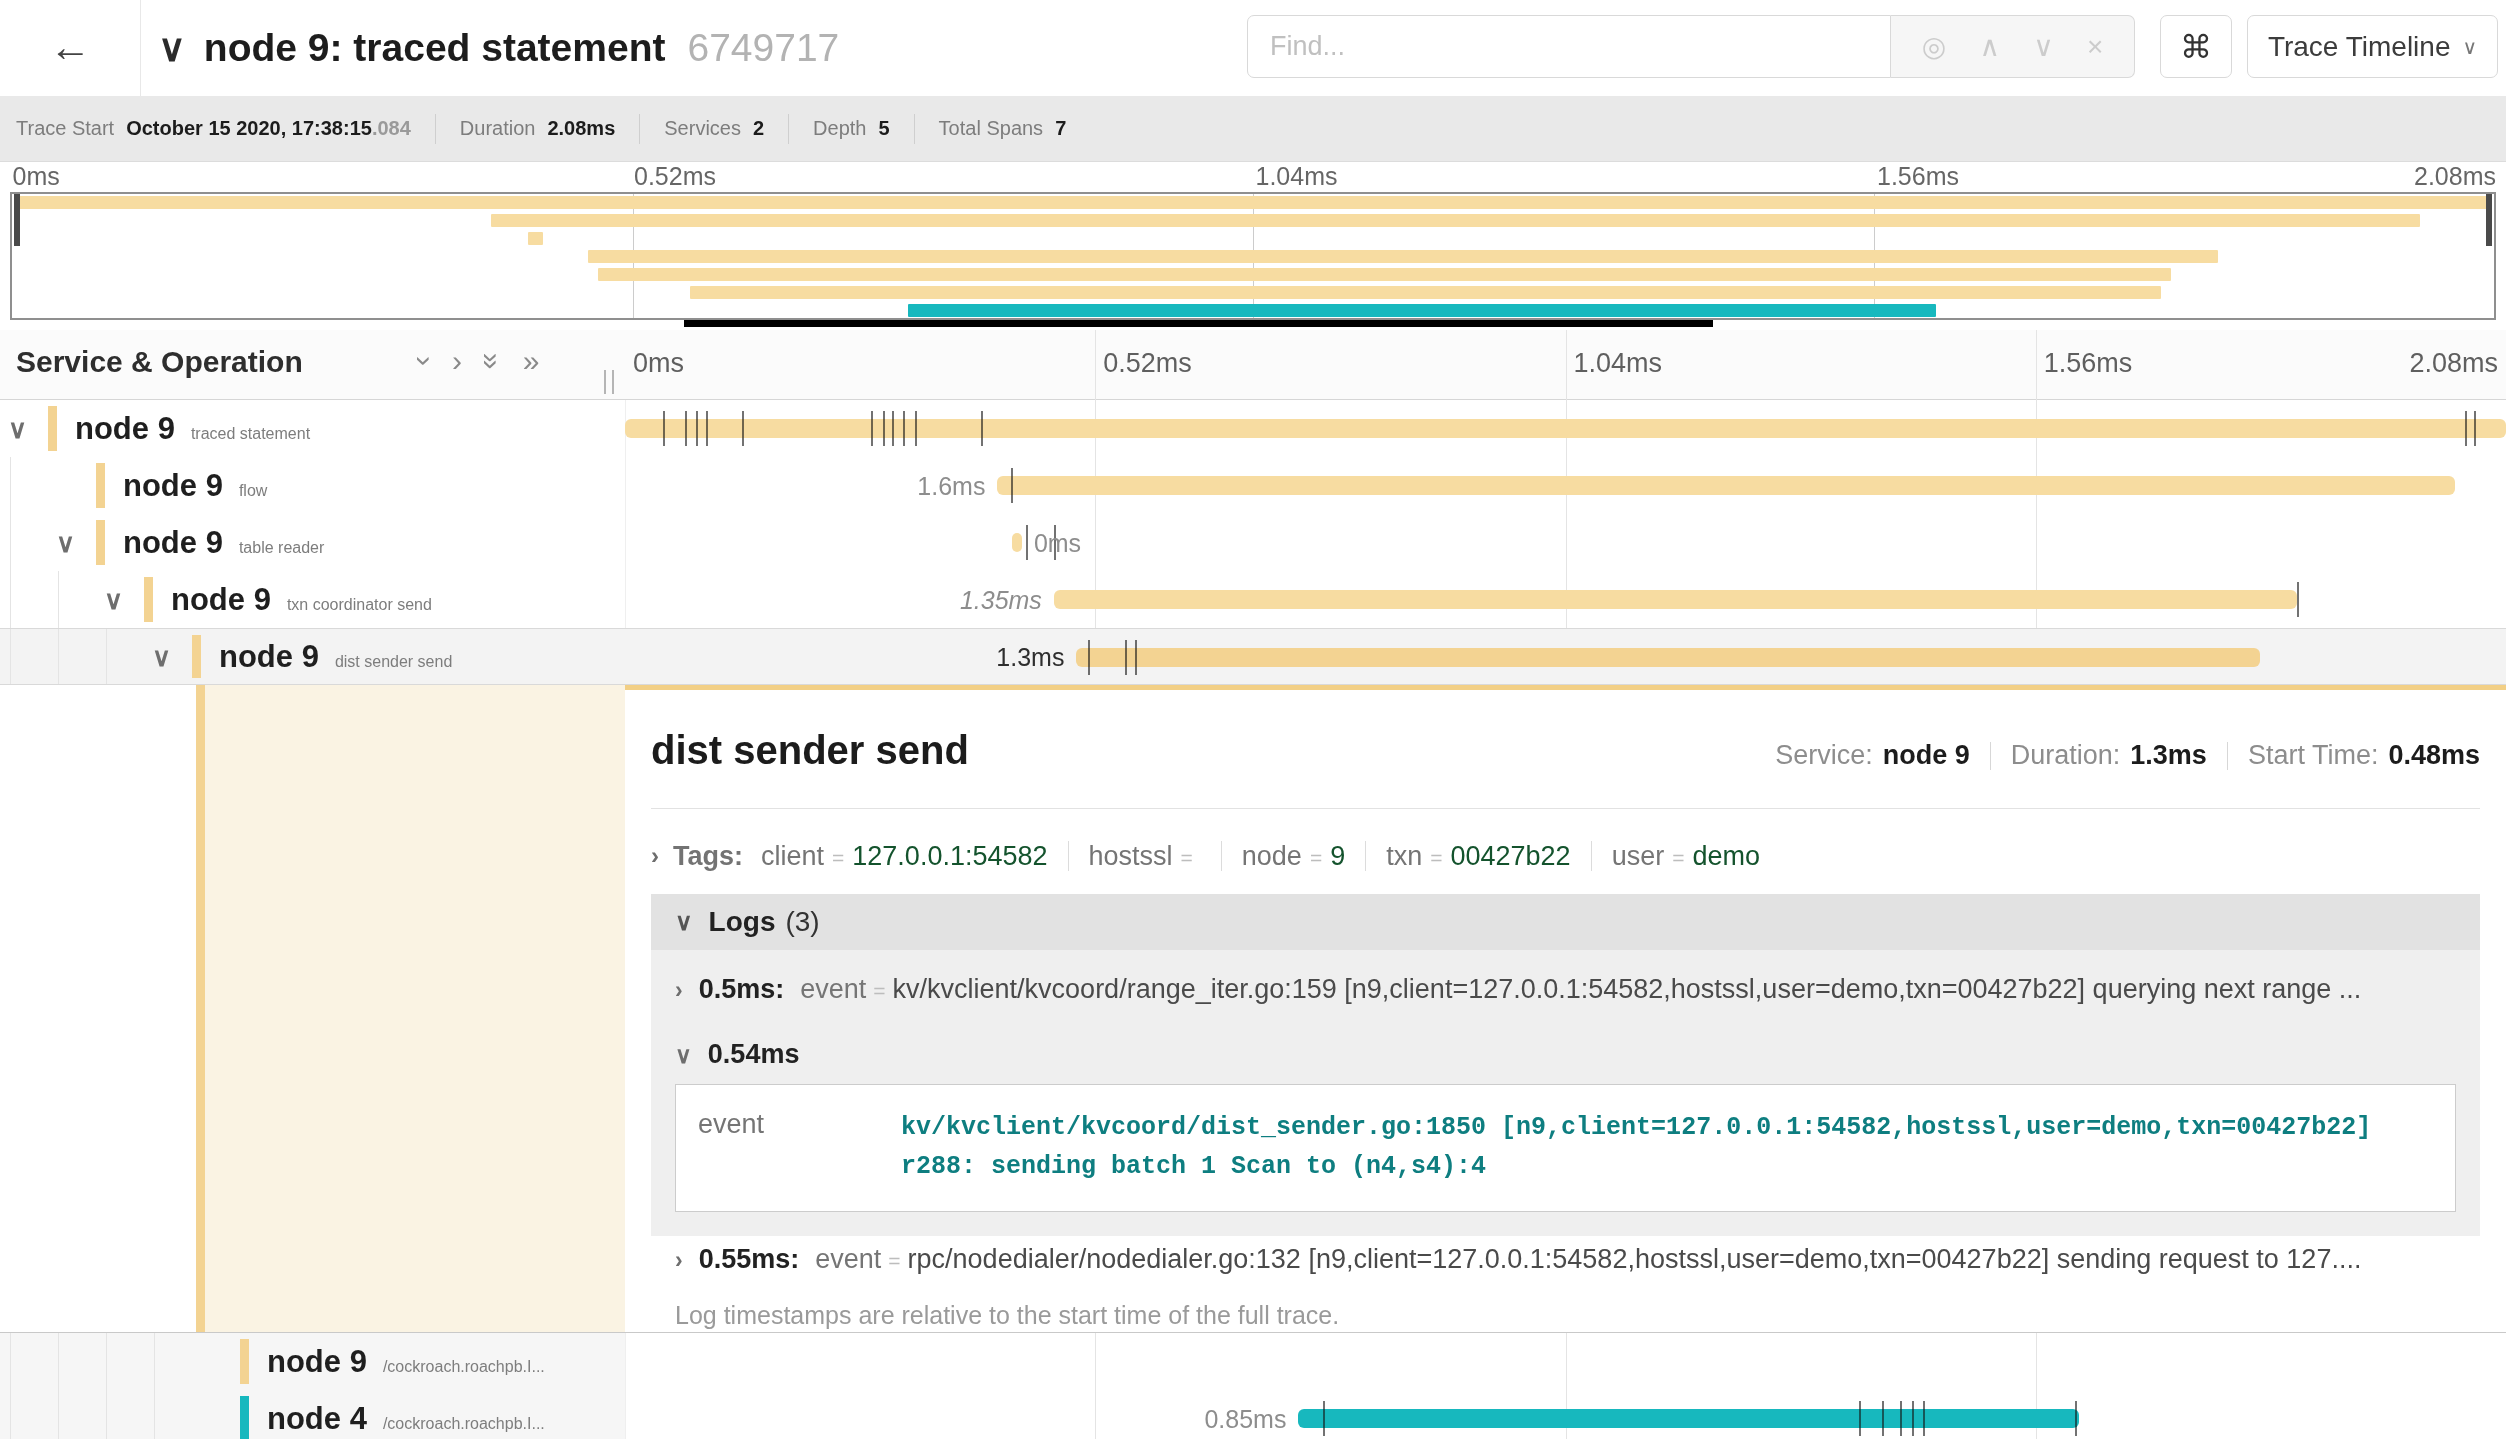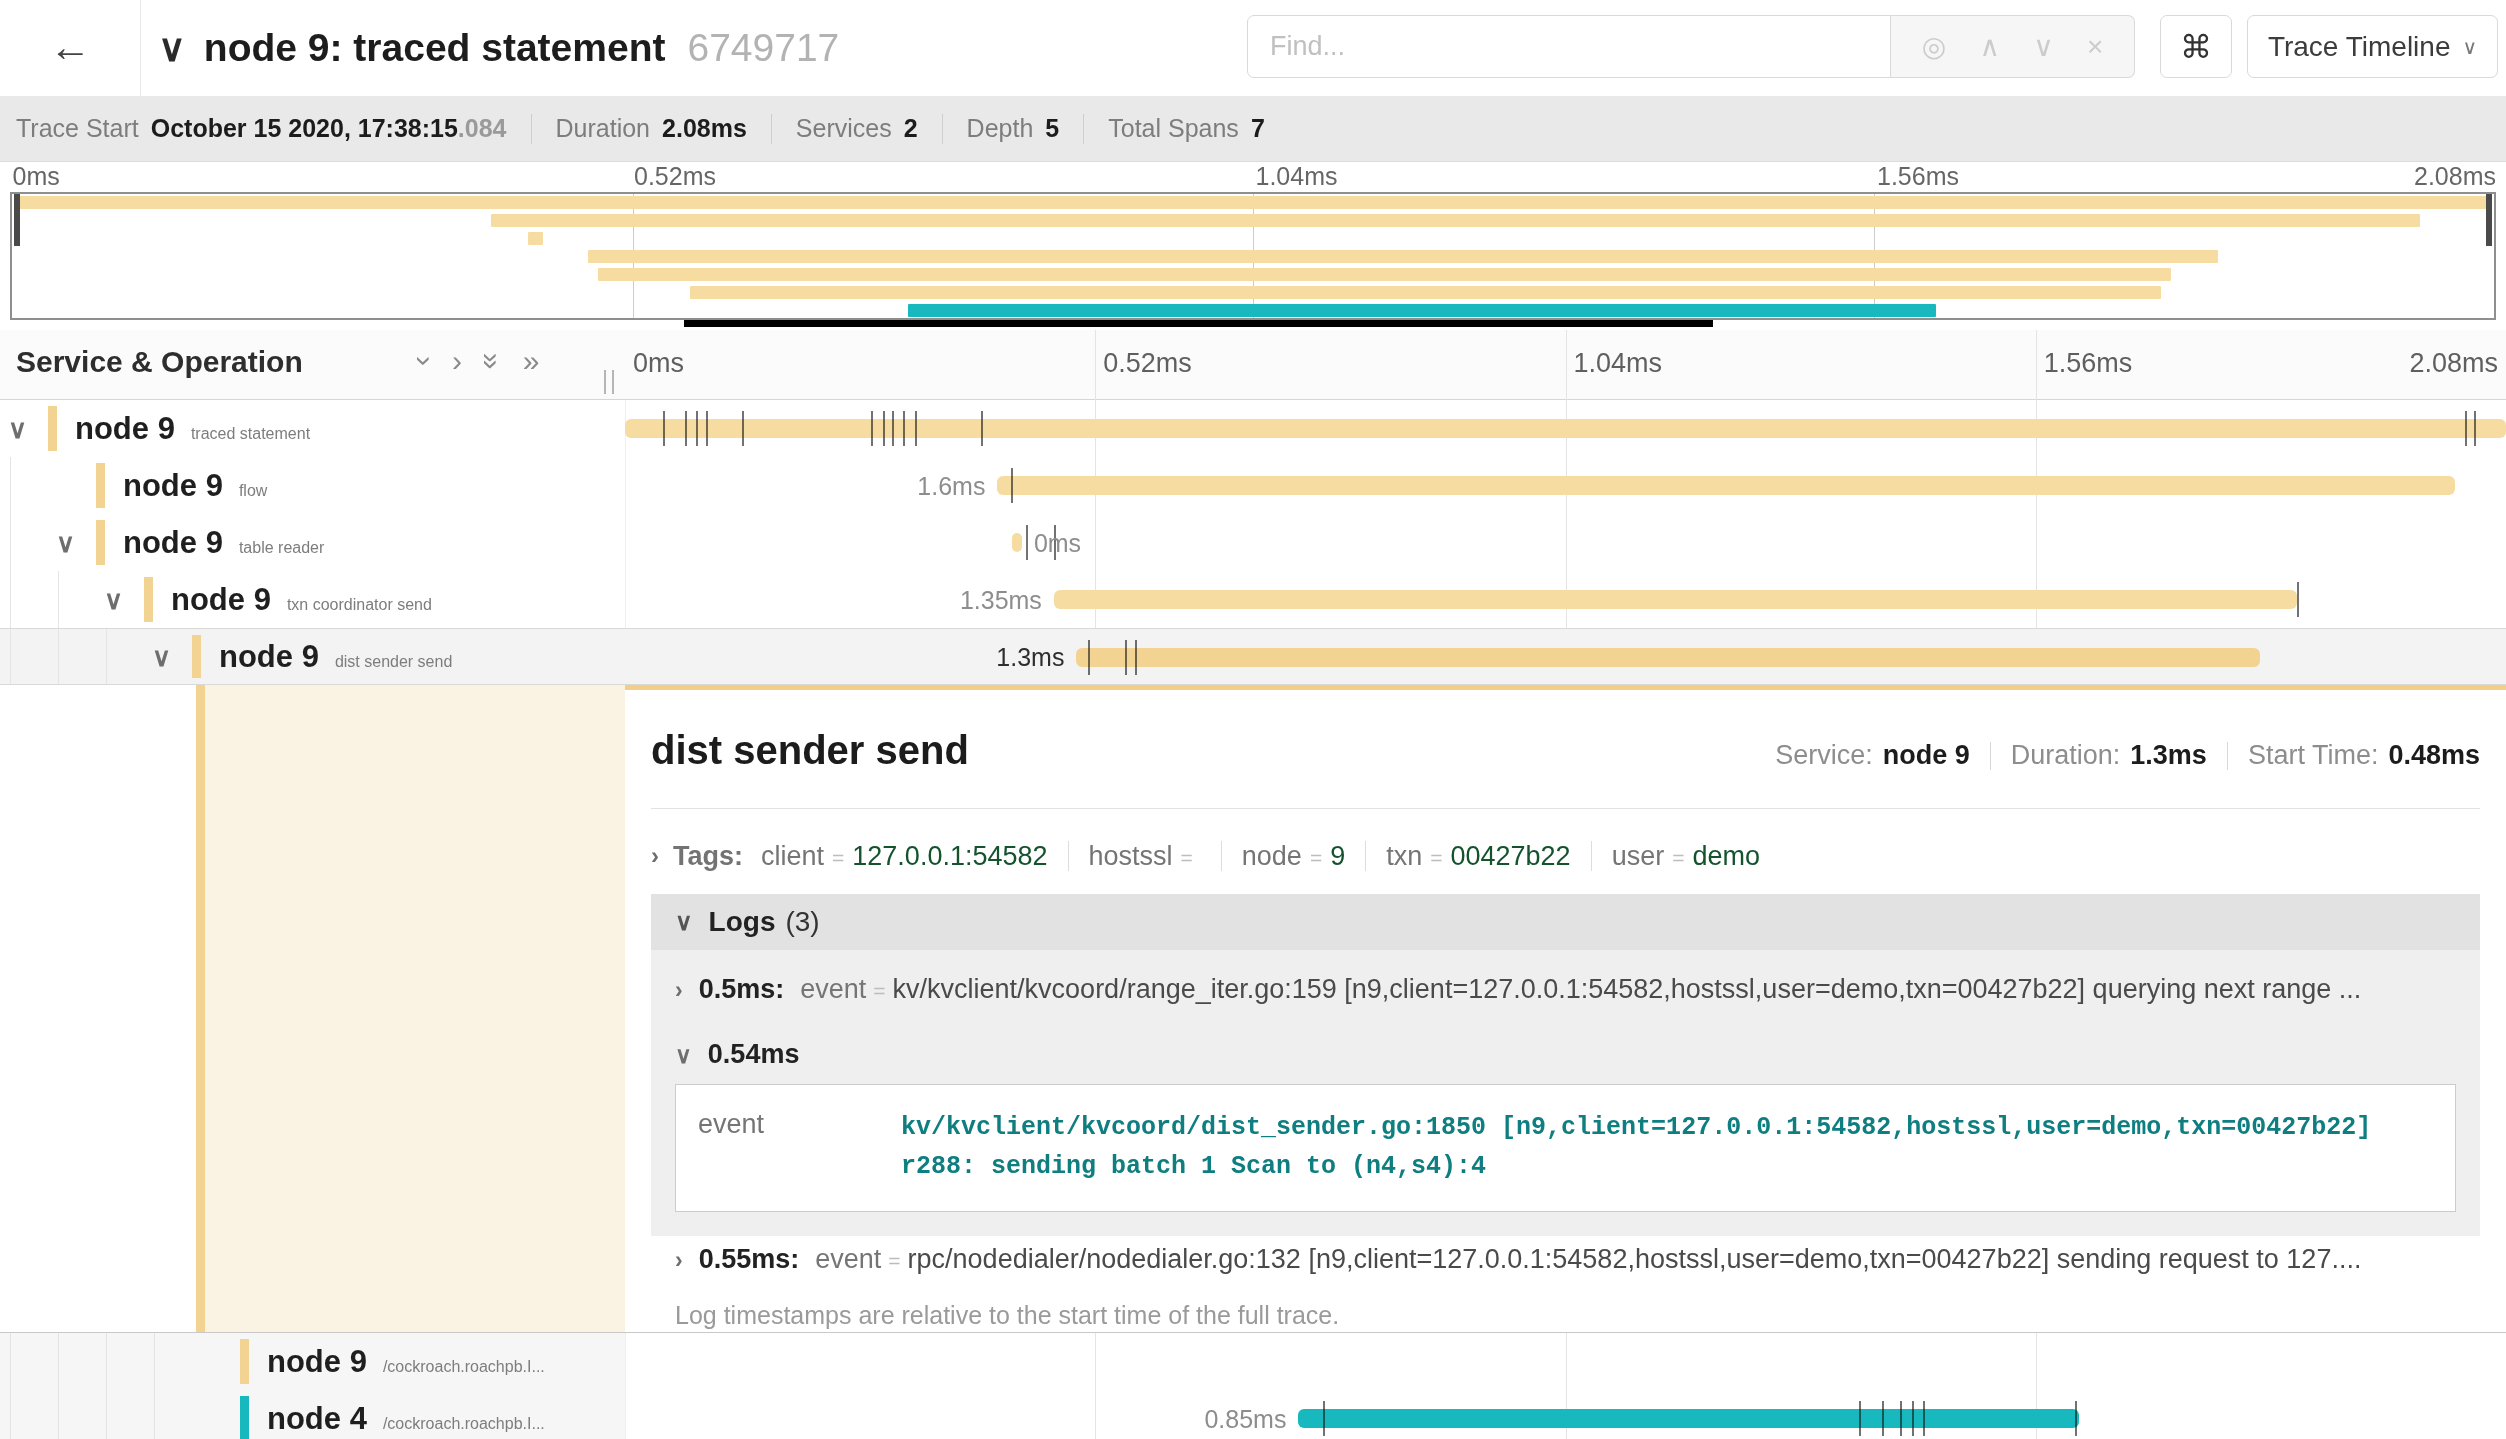--- a/index.html
+++ b/index.html
@@ -25,21 +25,21 @@
   .find-extras span { color:#ccc; font-size:28px; cursor:pointer; }
   .kbd-btn { position:absolute; left:2160px; top:15px; width:72px; height:63px; border:1px solid #d9d9d9;
              border-radius:7px; background:#fff; font-size:32px; color:#333; cursor:pointer; }
   .view-btn { position:absolute; left:2247px; top:15px; width:251px; height:63px; border:1px solid #d9d9d9;
               border-radius:7px; background:#fff; font-size:28px; color:#3c3c3c; cursor:pointer;
               display:flex; align-items:center; justify-content:center; gap:12px; }
   .view-btn .sm-chevron { font-size:20px; color:#777; }
 
   
   .summary-bar { position:absolute; left:0; top:96px; width:2506px; height:66px; background:#e9e9e9;
-                 border-bottom:1px solid #dcdcdc; display:flex; align-items:center; padding-left:16px; font-size:25px; }
+                 border-bottom:1px solid #dcdcdc; display:flex; align-items:center; padding-left:16px; font-size:20px; }
   .summary-item { display:flex; align-items:baseline; gap:12px; }
   .summary-label { color:#7d7d7d; }
   .summary-value { color:#1c1c1c; font-weight:bold; }
   .summary-suffix { color:#9a9a9a; font-weight:bold; }
   .summary-sep { width:1px; height:30px; background:#cfcfcf; margin:0 24px; align-self:center; }
 
   
   .minimap { position:absolute; left:0; top:162px; width:2506px; height:168px; background:#fff; }
   .mini-axis { position:absolute; left:10px; right:10px; top:0; height:30px; }
   .mini-axis .tick-label { position:absolute; top:0; font-size:25px; color:#666; }
@@ -288,21 +288,21 @@
         <div class="name-col">
           <div class="indent-guide" style="left: 10px;"></div>
           <div class="indent-guide" style="left: 58px;"></div>
           <span class="row-chevron" style="left: 104px;">∨</span>
           <div class="color-bar" style="left: 144px; background: rgb(243, 211, 146);"></div>
           <span class="svc-name" style="left: 171px;">node 9<span class="op-name">txn coordinator send</span></span>
         </div>
         <div class="graph-col">
           <div class="span-bar" style="left: 22.8%; width: 66.1%; background: rgb(247, 220, 161);"></div>
           <div class="span-tick" style="left: 88.9%;"></div>
-          <span class="dur-label" style="right: 77.2%; margin-right: 12px;">1.35ms</span>
+          <span class="dur-label" style="right: 77.2%; margin-right: 12px; font-style: italic;">1.35ms</span>
         </div>
       </div>
       <div class="span-row selected" style="top: 228px;">
         <div class="name-col">
           <div class="indent-guide" style="left: 10px;"></div>
           <div class="indent-guide" style="left: 58px;"></div>
           <div class="indent-guide" style="left: 106px;"></div>
           <span class="row-chevron" style="left: 152px;">∨</span>
           <div class="color-bar" style="left: 192px; background: rgb(243, 211, 146);"></div>
           <span class="svc-name" style="left: 219px;">node 9<span class="op-name">dist sender send</span></span>

